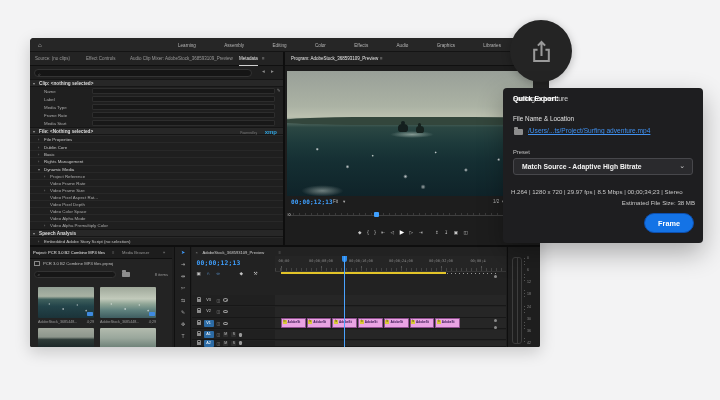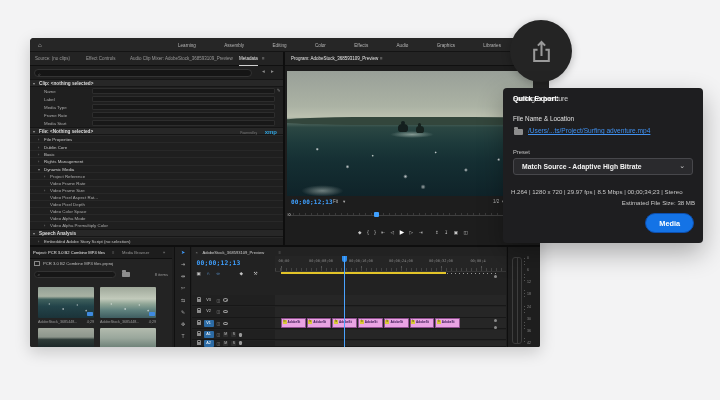--- a/index.html
+++ b/index.html
@@ -514,16 +514,16 @@
     <span class="folder"></span>
     <span class="link">/Users/...ts/Project/Surfing adventure.mp4</span>
     <div class="preset">Preset</div>
     <div class="dd">
       <span class="ddv">Match Source - Adaptive High Bitrate</span>
       <span class="ddc">⌄</span>
     </div>
     <div class="specs">H.264 | 1280 x 720 | 29.97 fps | 8.5 Mbps | 00;00;34;23 | Stereo</div>
     <div class="est">Estimated File Size: 38 MB</div>
     <div class="btn">
-      <span>Media</span>
+      <span>Frame</span>
     </div>
   </div>
 </div>
 
 </body></html>

